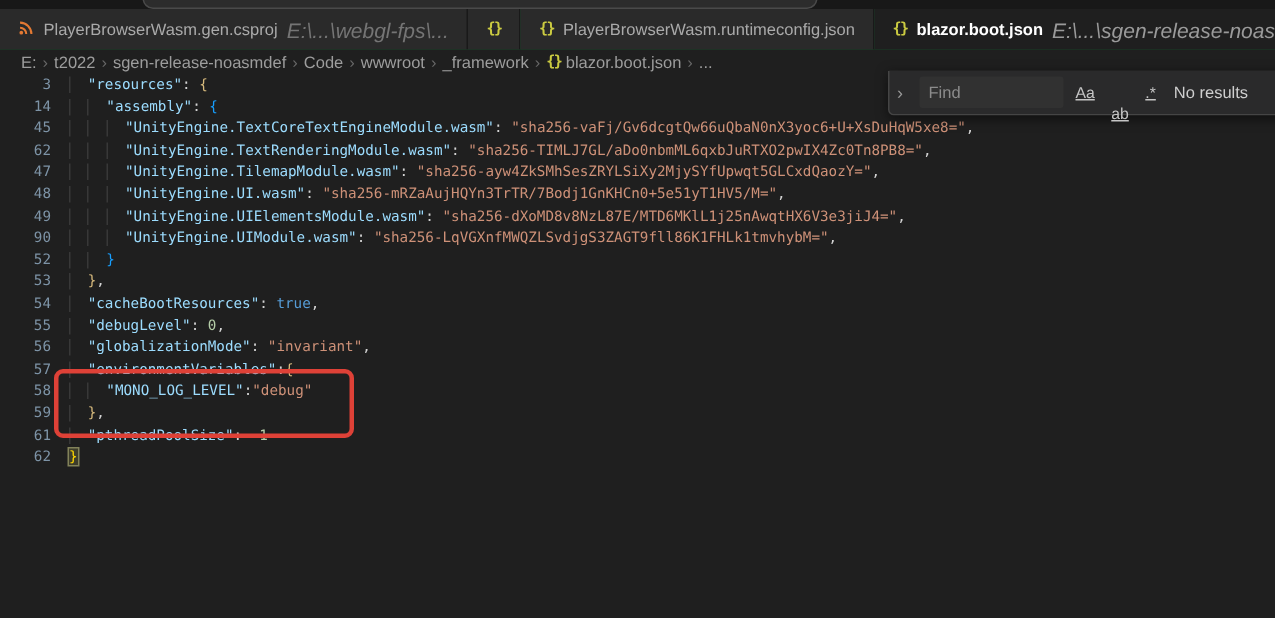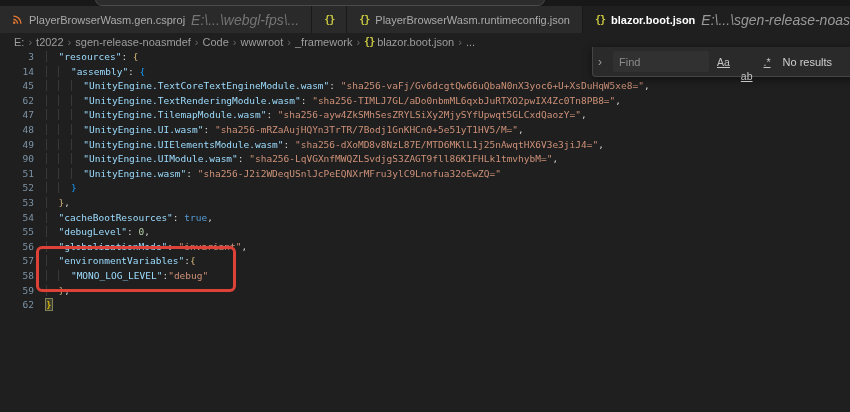--- a/index.html
+++ b/index.html
@@ -147,24 +147,20 @@
     </div>
     <div class="code-line">
       <span class="ln">49</span>
       <span class="code-text"><span class="ig">  </span><span class="ig">  </span><span class="ig">  </span><span class="tk-key">"UnityEngine.UIElementsModule.wasm"</span><span class="tk-pn">: </span><span class="tk-str">"sha256-dXoMD8v8NzL87E/MTD6MKlL1j25nAwqtHX6V3e3jiJ4="</span><span class="tk-pn">,</span></span>
     </div>
     <div class="code-line">
       <span class="ln">90</span>
       <span class="code-text"><span class="ig">  </span><span class="ig">  </span><span class="ig">  </span><span class="tk-key">"UnityEngine.UIModule.wasm"</span><span class="tk-pn">: </span><span class="tk-str">"sha256-LqVGXnfMWQZLSvdjgS3ZAGT9fll86K1FHLk1tmvhybM="</span><span class="tk-pn">,</span></span>
     </div>
     <div class="code-line">
-      <span class="ln">51</span>
-      <span class="code-text"><span class="ig">  </span><span class="ig">  </span><span class="ig">  </span><span class="tk-key">"UnityEngine.wasm"</span><span class="tk-pn">: </span><span class="tk-str">"sha256-J2i2WDeqUSnlJcPeEQNXrMFru3ylC9Lnofua32oEwZQ="</span></span>
-    </div>
-    <div class="code-line">
       <span class="ln">52</span>
       <span class="code-text"><span class="ig">  </span><span class="ig">  </span><span class="tk-b3">}</span></span>
     </div>
     <div class="code-line">
       <span class="ln">53</span>
       <span class="code-text"><span class="ig">  </span><span class="tk-b2">}</span><span class="tk-pn">,</span></span>
     </div>
     <div class="code-line">
       <span class="ln">54</span>
       <span class="code-text"><span class="ig">  </span><span class="tk-key">"cacheBootResources"</span><span class="tk-pn">: </span><span class="tk-kw">true</span><span class="tk-pn">,</span></span>
@@ -181,20 +177,24 @@
       <span class="ln">57</span>
       <span class="code-text"><span class="ig">  </span><span class="tk-key">"environmentVariables"</span><span class="tk-pn">:</span><span class="tk-b2">{</span></span>
     </div>
     <div class="code-line">
       <span class="ln">58</span>
       <span class="code-text"><span class="ig">  </span><span class="ig">  </span><span class="tk-key">"MONO_LOG_LEVEL"</span><span class="tk-pn">:</span><span class="tk-str">"debug"</span></span>
     </div>
     <div class="code-line">
       <span class="ln">59</span>
       <span class="code-text"><span class="ig">  </span><span class="tk-b2">}</span><span class="tk-pn">,</span></span>
+    </div>
+    <div class="code-line">
+      <span class="ln">61</span>
+      <span class="code-text"><span class="ig">  </span><span class="tk-key">"pthreadPoolSize"</span><span class="tk-pn">: </span><span class="tk-num">-1</span></span>
     </div>
     <div class="code-line">
       <span class="ln">62</span>
       <span class="code-text"><span class="tk-b1m">}</span></span>
     </div>
   </div>
 
 <div class="annotation-box"></div>
 
 <div class="find-widget">

